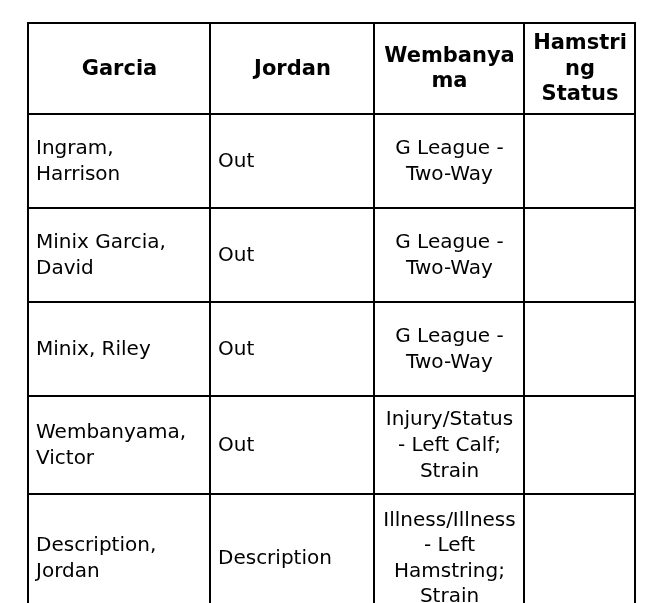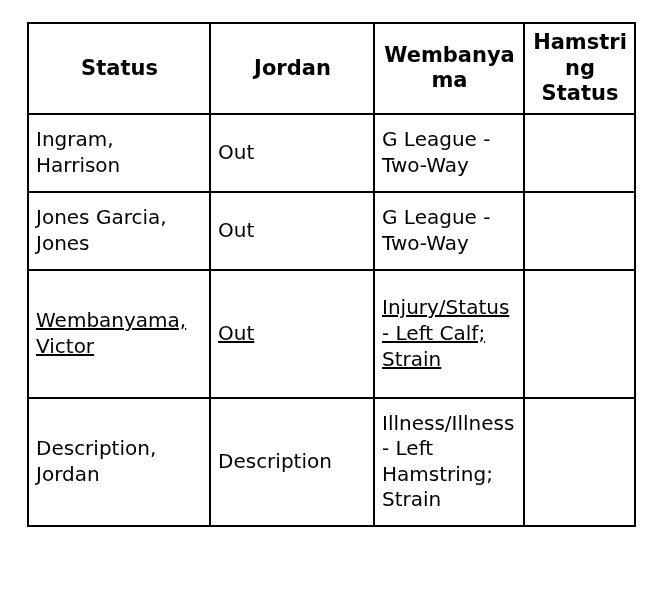--- a/index.html
+++ b/index.html
@@ -46,55 +46,61 @@
     padding-bottom: 6px;
     line-height: 1.22;
   }
   col.c-player { width: 182px; }
   col.c-status { width: 164px; }
   col.c-desc   { width: 150px; }
   col.c-prev   { width: 111px; }
 
   td.cell-player { text-align: left; }
   td.cell-status { text-align: left; }
-  td.cell-desc   { text-align: left; }
+  td.cell-desc   { text-align: center; }
   td.cell-prev   { text-align: left; }
 
-  tbody tr { height: 78px; }
-  tbody tr.tall { height: 128px; text-decoration: underline; }
+  tbody tr { height: 94px; }
+  tbody tr.tall { height: 98px; }
   tbody tr.taller { height: 128px; }
 </style>
 </head>
 <body>
 
 <div class="sheet">
   <table class="injury-table">
     <colgroup>
       <col class="c-player">
       <col class="c-status">
       <col class="c-desc">
       <col class="c-prev">
     </colgroup>
     <thead>
       <tr>
-        <th>Status</th>
+        <th>Garcia</th>
         <th>Jordan</th>
         <th>Wembanyama</th>
         <th>Hamstring Status</th>
       </tr>
     </thead>
     <tbody>
       <tr>
         <td class="cell-player">Ingram, Harrison</td>
         <td class="cell-status">Out</td>
         <td class="cell-desc">G League - Two-Way</td>
         <td class="cell-prev"></td>
       </tr>
       <tr>
-        <td class="cell-player">Jones Garcia, Jones</td>
+        <td class="cell-player">Minix Garcia, David</td>
+        <td class="cell-status">Out</td>
+        <td class="cell-desc">G League - Two-Way</td>
+        <td class="cell-prev"></td>
+      </tr>
+      <tr>
+        <td class="cell-player">Minix, Riley</td>
         <td class="cell-status">Out</td>
         <td class="cell-desc">G League - Two-Way</td>
         <td class="cell-prev"></td>
       </tr>
       <tr class="tall">
         <td class="cell-player">Wembanyama, Victor</td>
         <td class="cell-status">Out</td>
         <td class="cell-desc">Injury/Status - Left Calf; Strain</td>
         <td class="cell-prev"></td>
       </tr>

